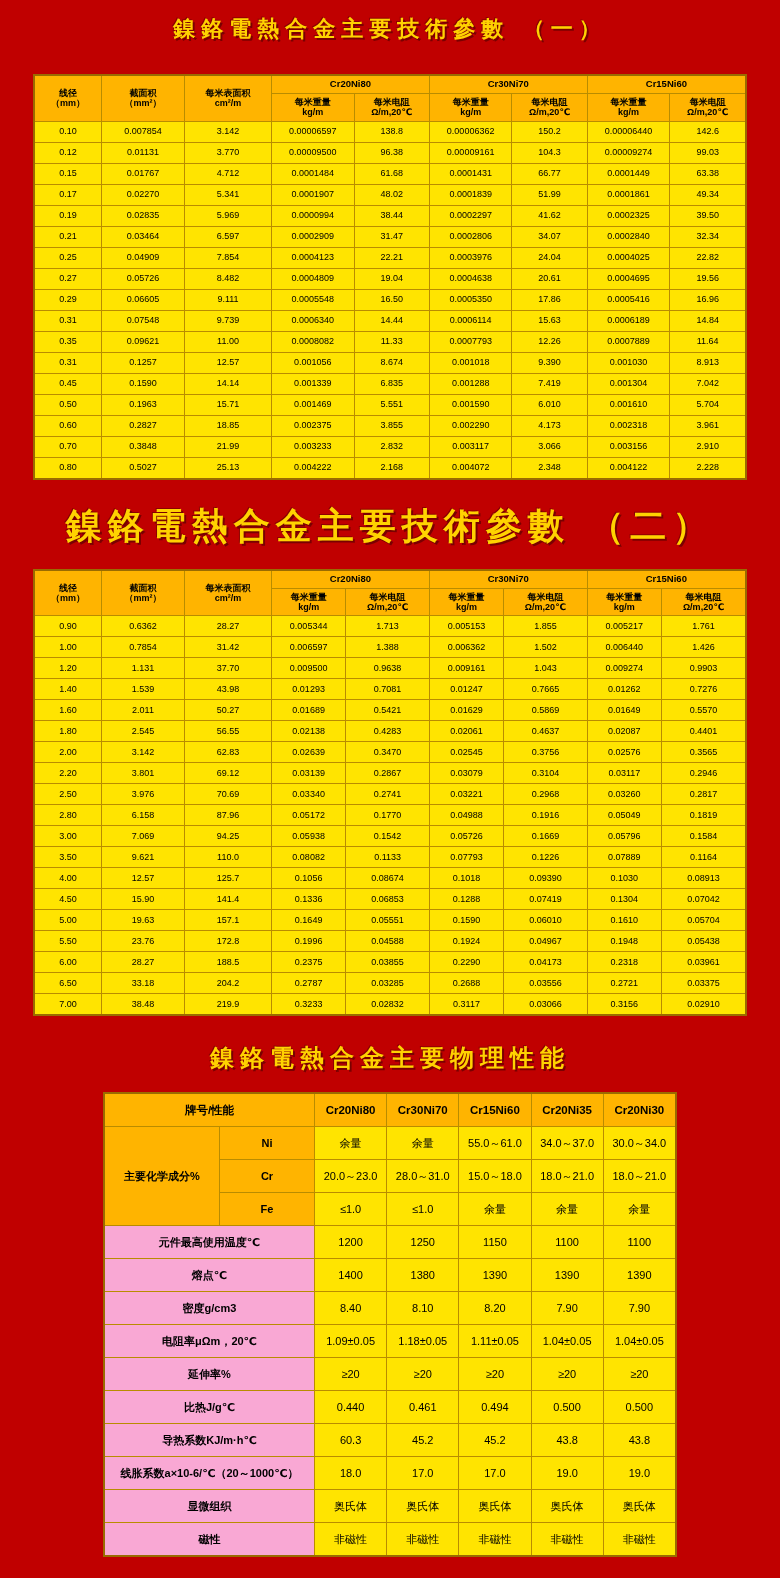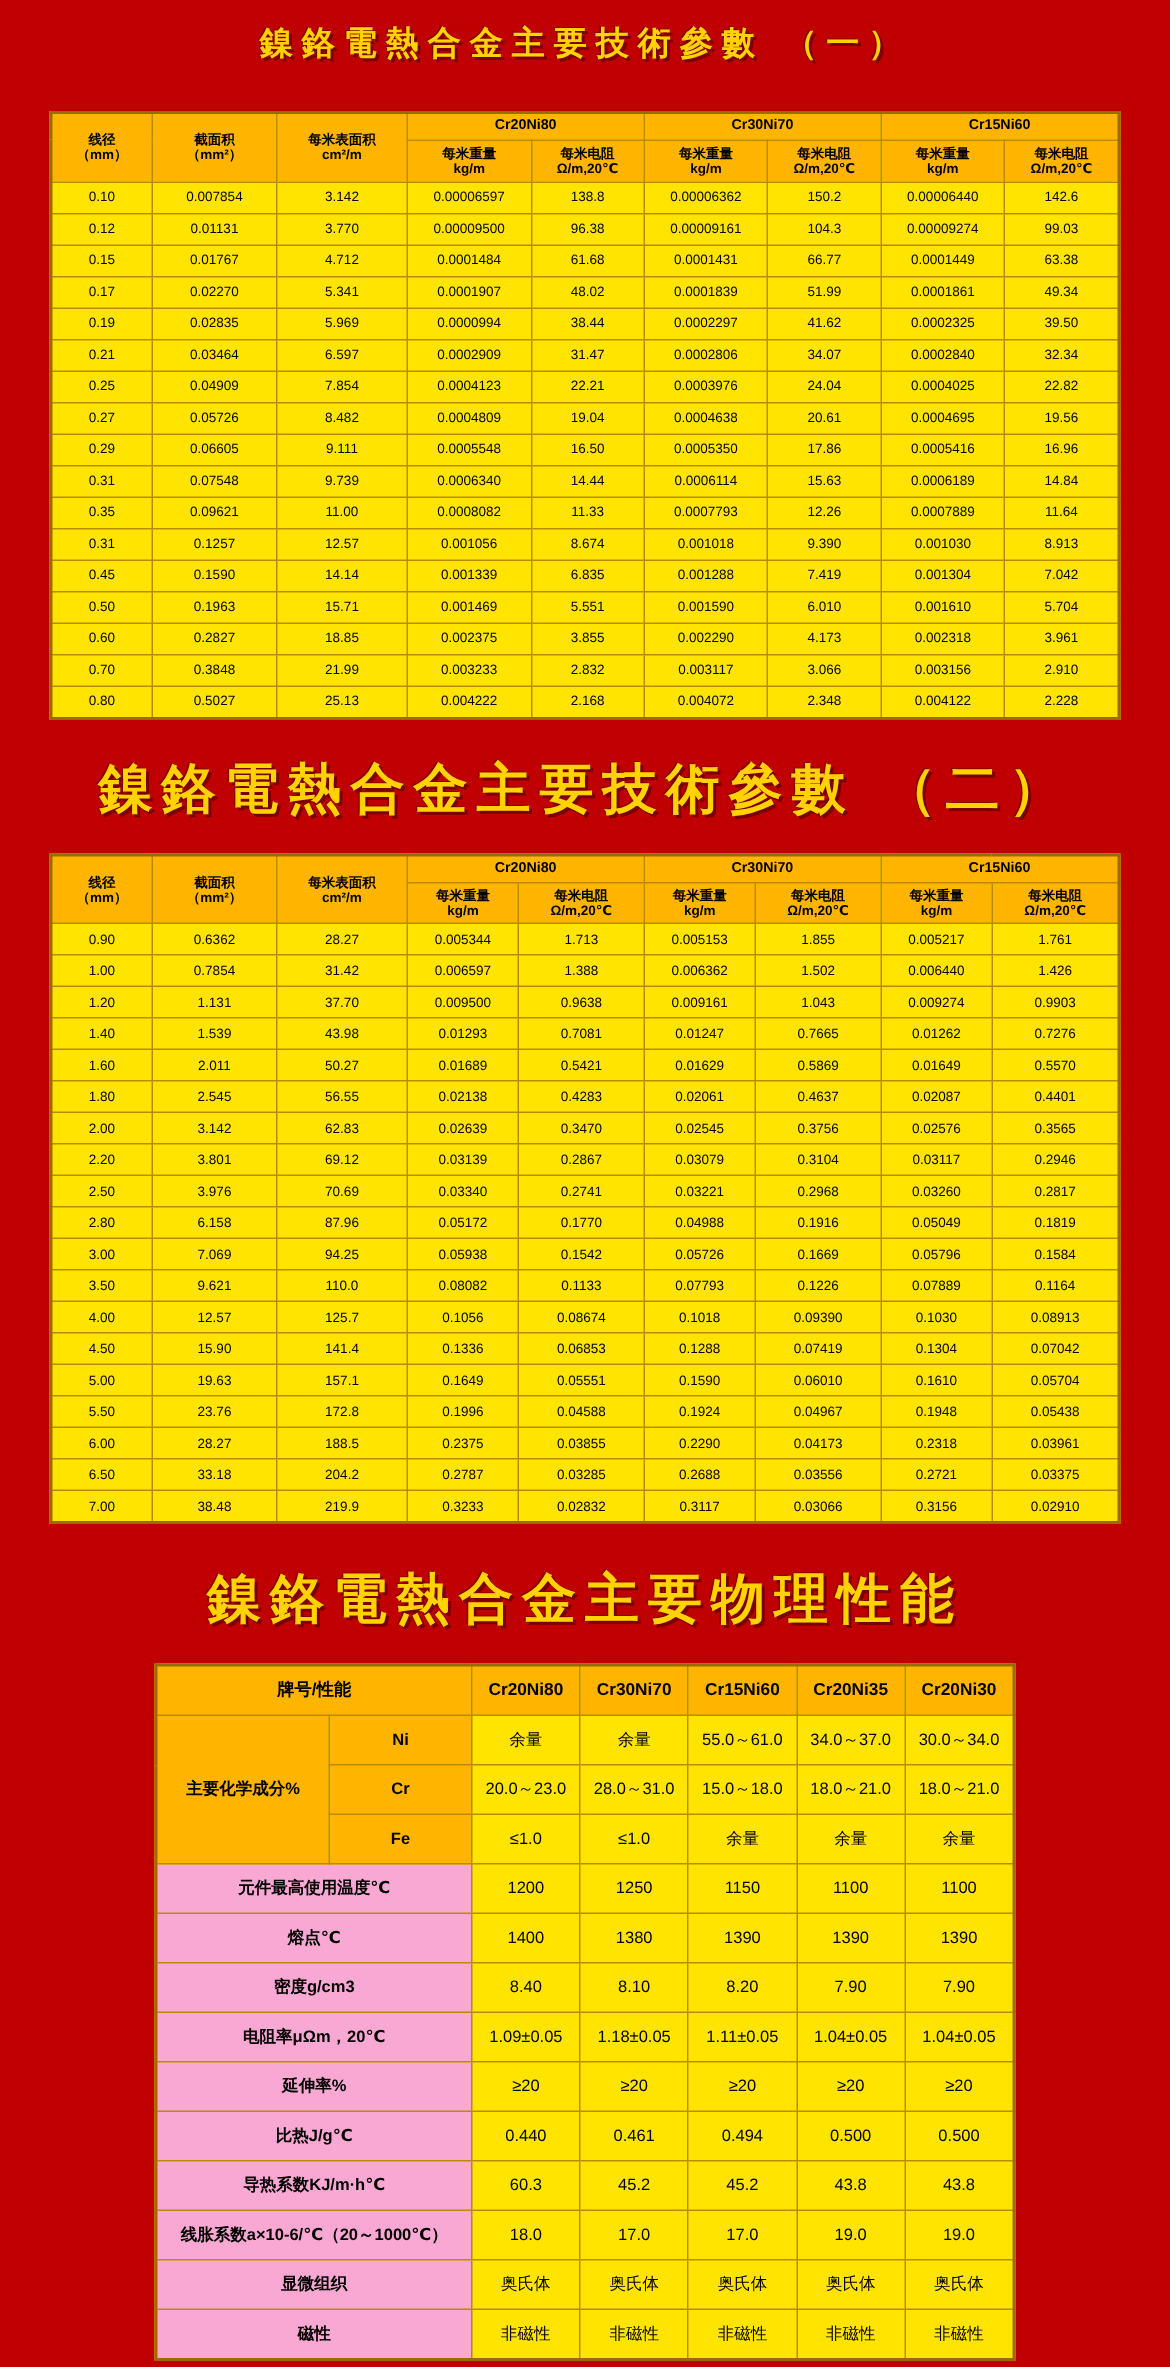--- a/index.html
+++ b/index.html
@@ -14,21 +14,21 @@
   .title{
     text-align:center;
     font-family:"DejaVu Serif","Liberation Serif",serif;
     font-weight:bold;
     color:#ffd200;
     letter-spacing:6px;
     text-shadow:2px 2px 0 #7a0000, -1px -1px 0 #8b0000;
   }
   .title-1{font-size:22px;padding:14px 0 30px;}
   .title-2{font-size:36px;padding:22px 0 18px;}
-  .title-3{font-size:36px;padding:26px 0 18px;}
+  .title-3{font-size:24px;padding:26px 0 18px;}
 
   table{border-collapse:collapse;margin:0 auto;}
   .tbl{
     width:714px;
     border:2px solid #9a6b00;
     background:#ffe400;
     font-size:9px;
   }
   .tbl td,.tbl th{
     border:1px solid #b98c00;

